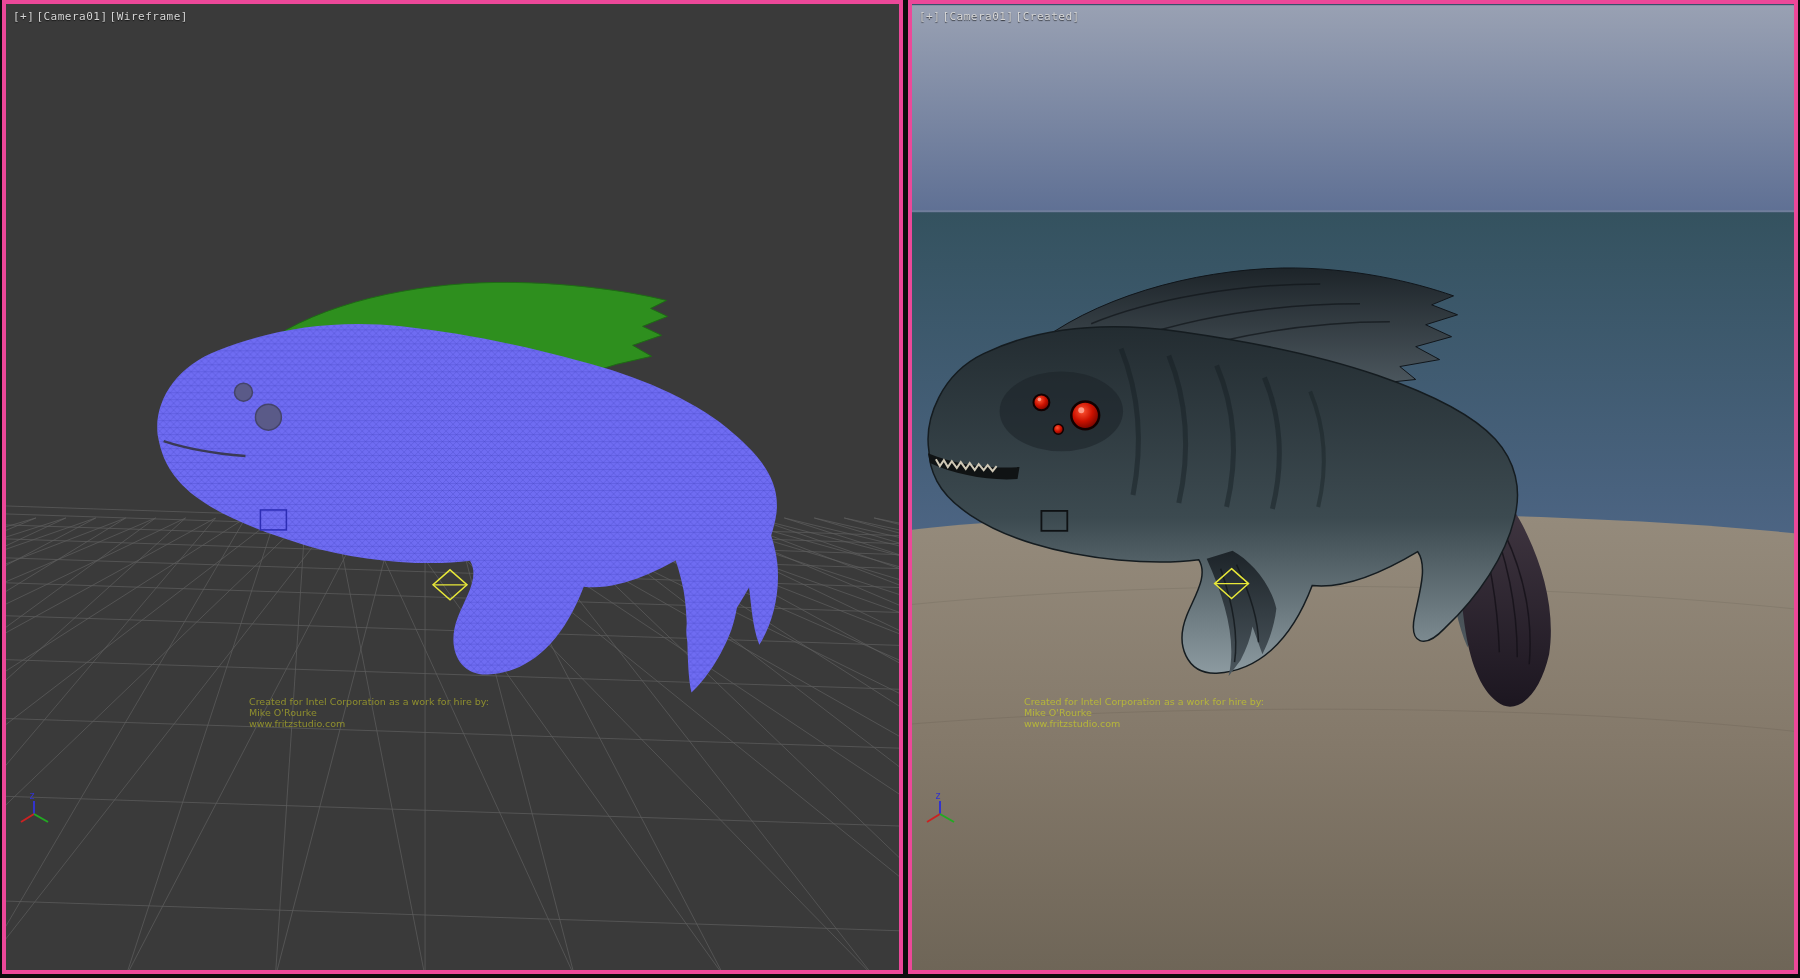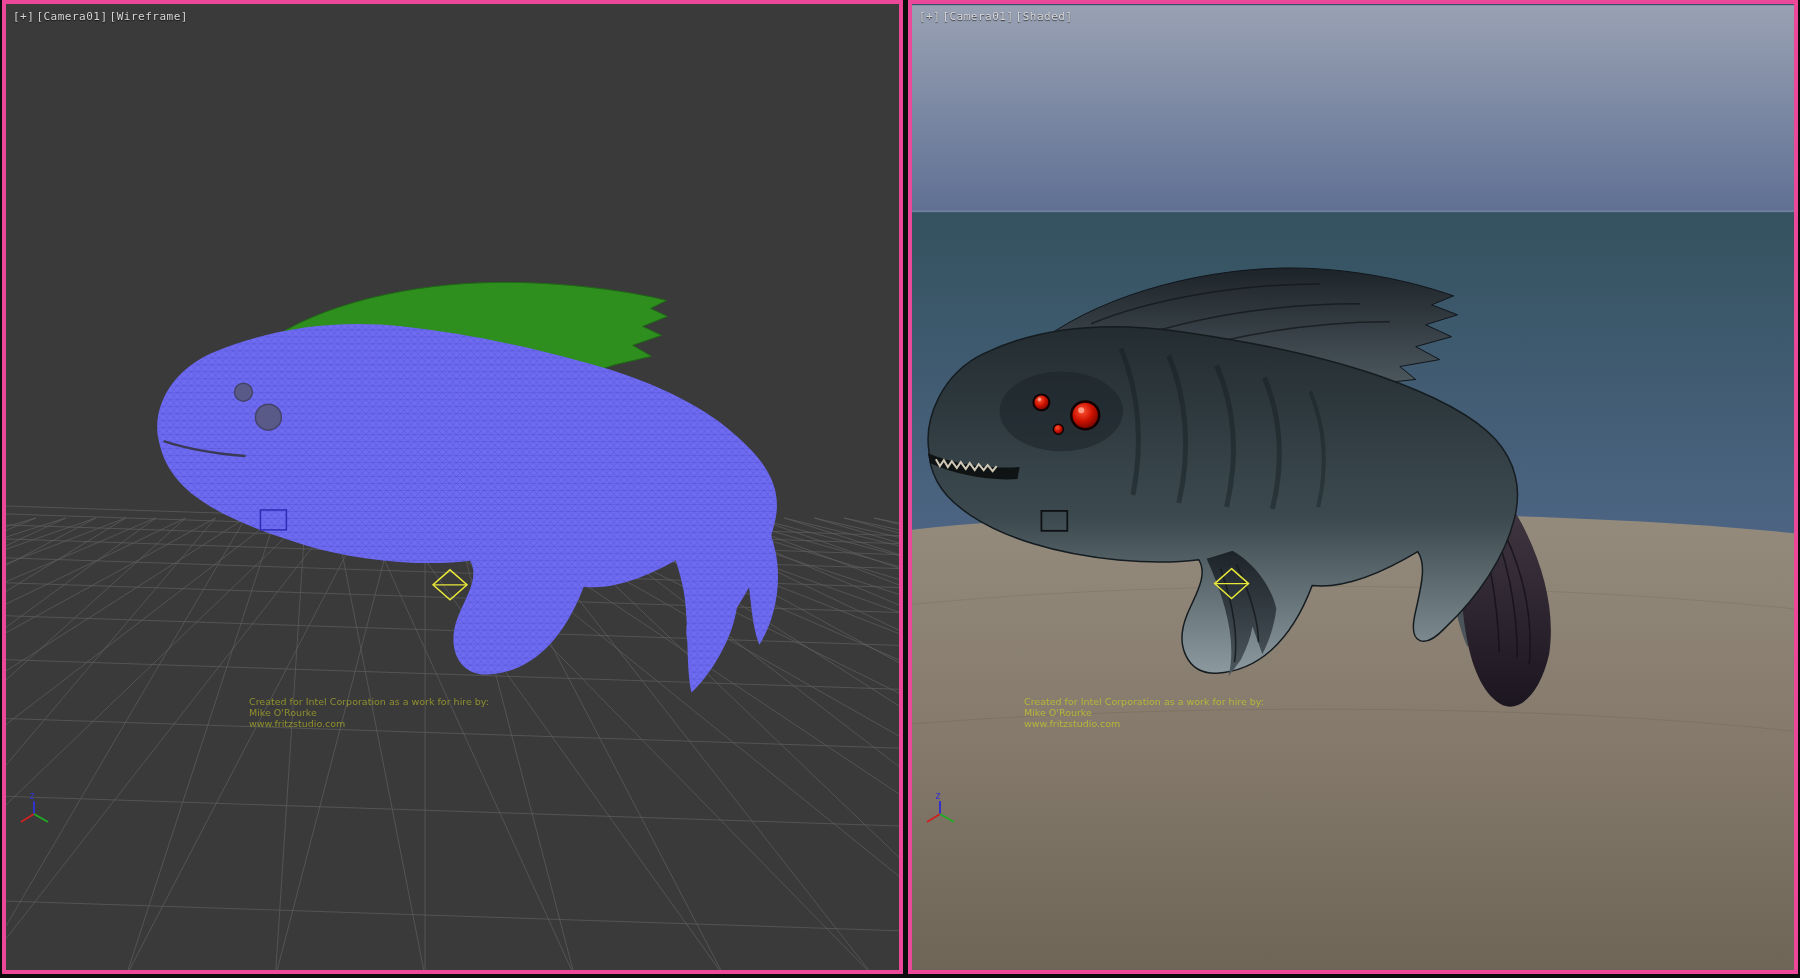--- a/index.html
+++ b/index.html
@@ -82,21 +82,21 @@
     <text x="11" y="9" style="fill:var(--axis-z-blue,#3333cc)">z</text>
     <line x1="16" y1="24" x2="16" y2="11" stroke-width="2" style="stroke:var(--axis-z-blue,#3333cc)"></line>
     <line x1="16" y1="24" x2="3" y2="32" stroke-width="2" style="stroke:var(--axis-x-red,#cc2222)"></line>
     <line x1="16" y1="24" x2="30" y2="32" stroke-width="2" style="stroke:var(--axis-y-green,#22aa22)"></line>
   </svg>
 </div>
 
 <div class="viewport" id="vp-right">
 
   <div class="vp-label">
-    <span>[+]</span><span>[Camera01]</span><span>[Shaded]</span>
+    <span>[+]</span><span>[Camera01]</span><span>[Created]</span>
   </div>
 
   <svg class="scene" width="888" height="972" viewBox="0 0 892 974">
     <defs>
       <linearGradient id="skyTop" x1="0" y1="0" x2="0" y2="1">
         <stop offset="0" stop-color="#99a1b3"></stop>
           <stop offset="1" stop-color="#5f7094"></stop>
       </linearGradient>
       <linearGradient id="seaGrad" x1="0" y1="0" x2="0" y2="1">
         <stop offset="0" stop-color="#34525f"></stop>

